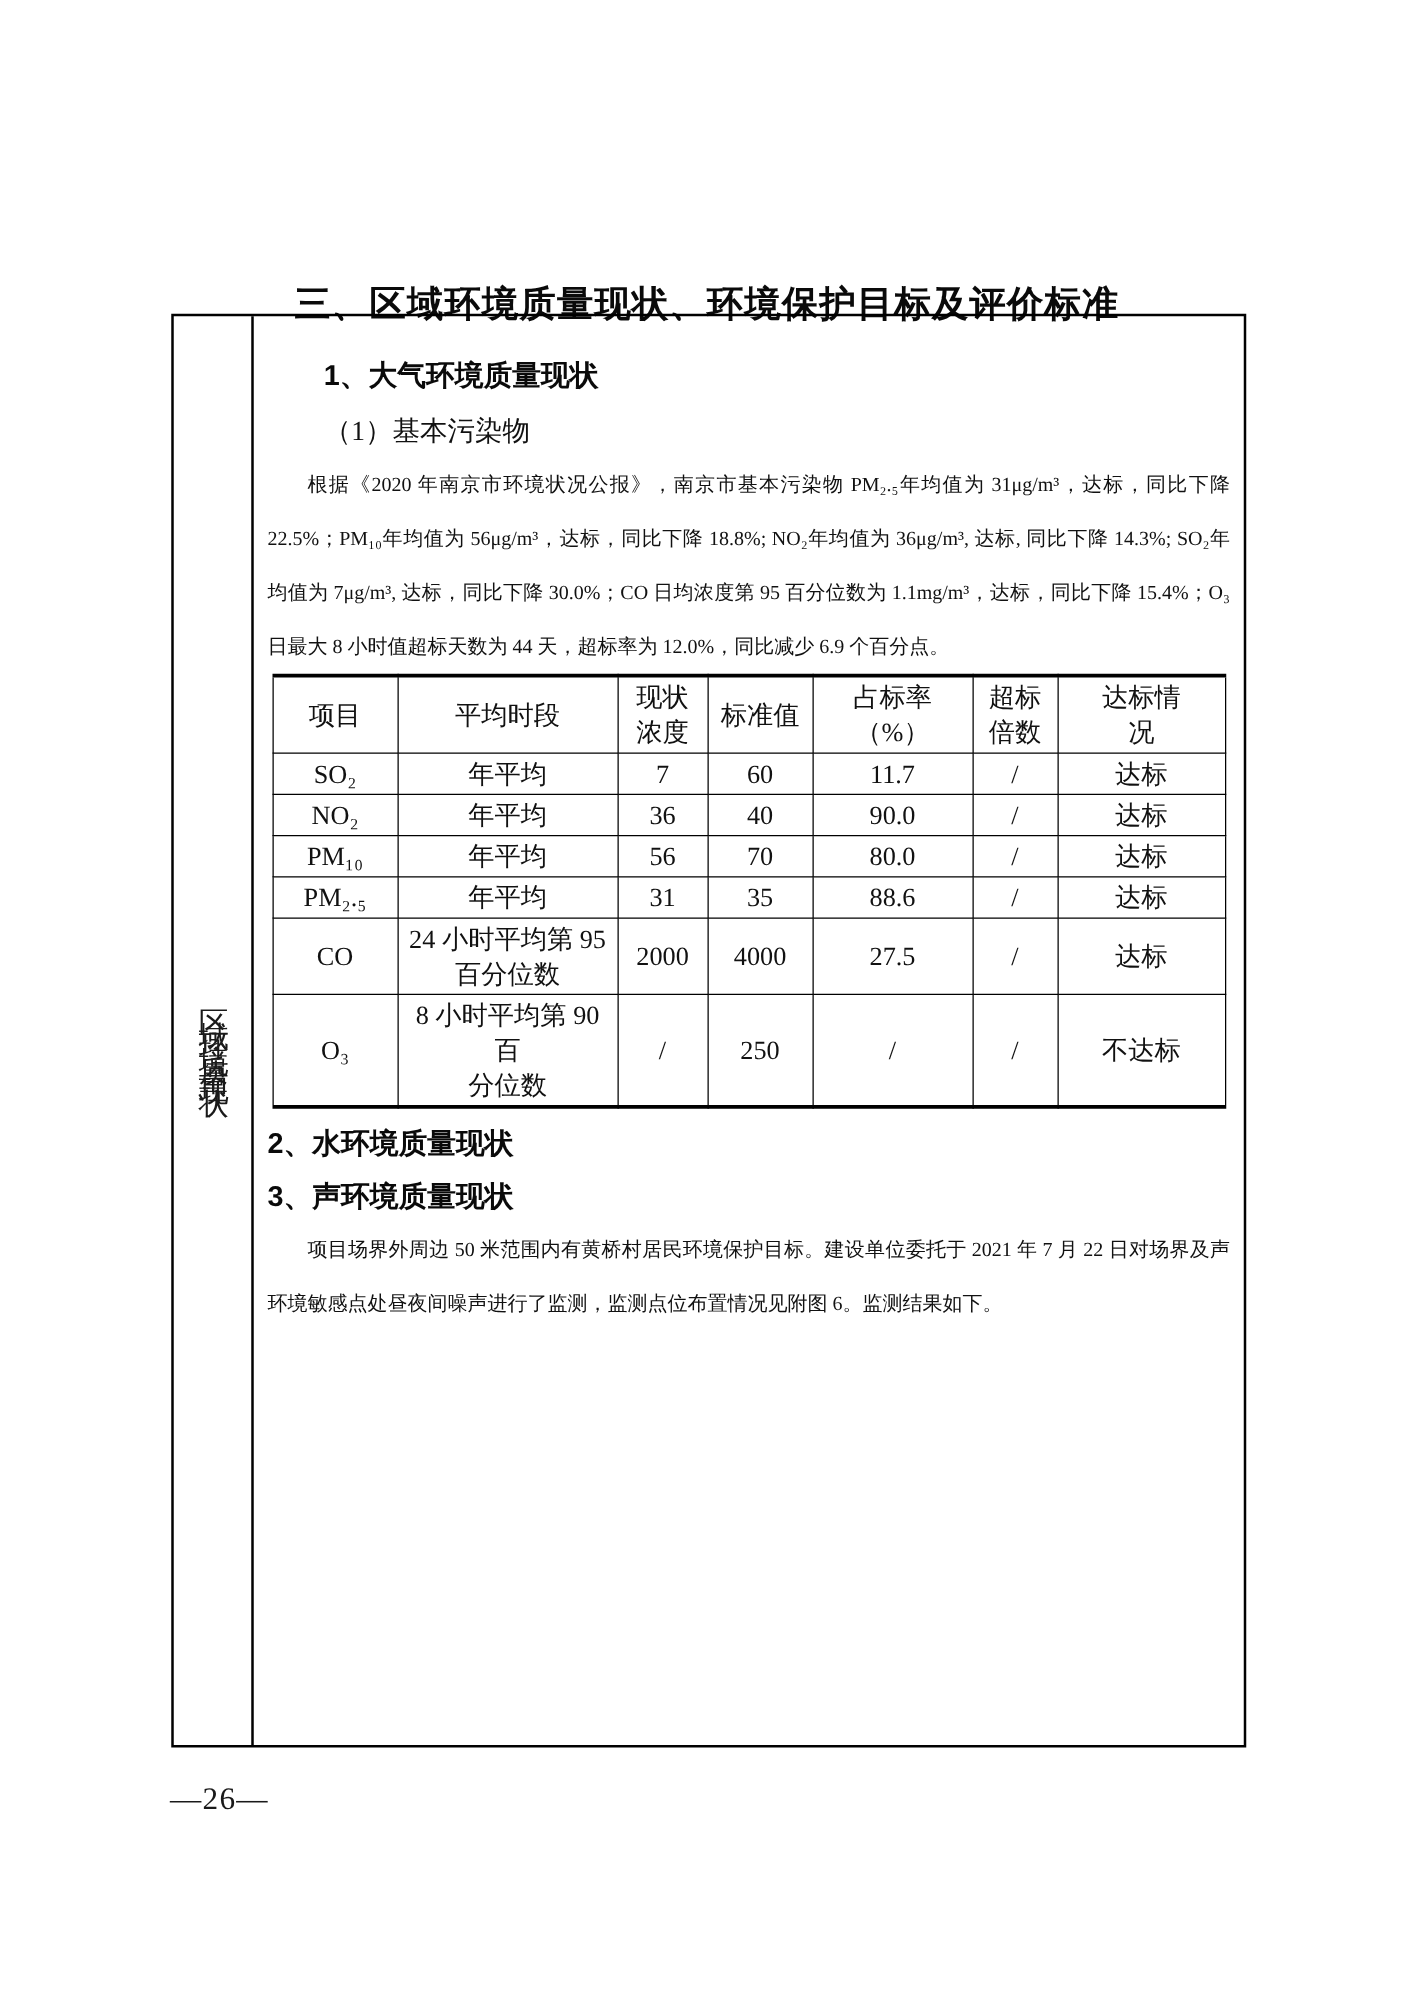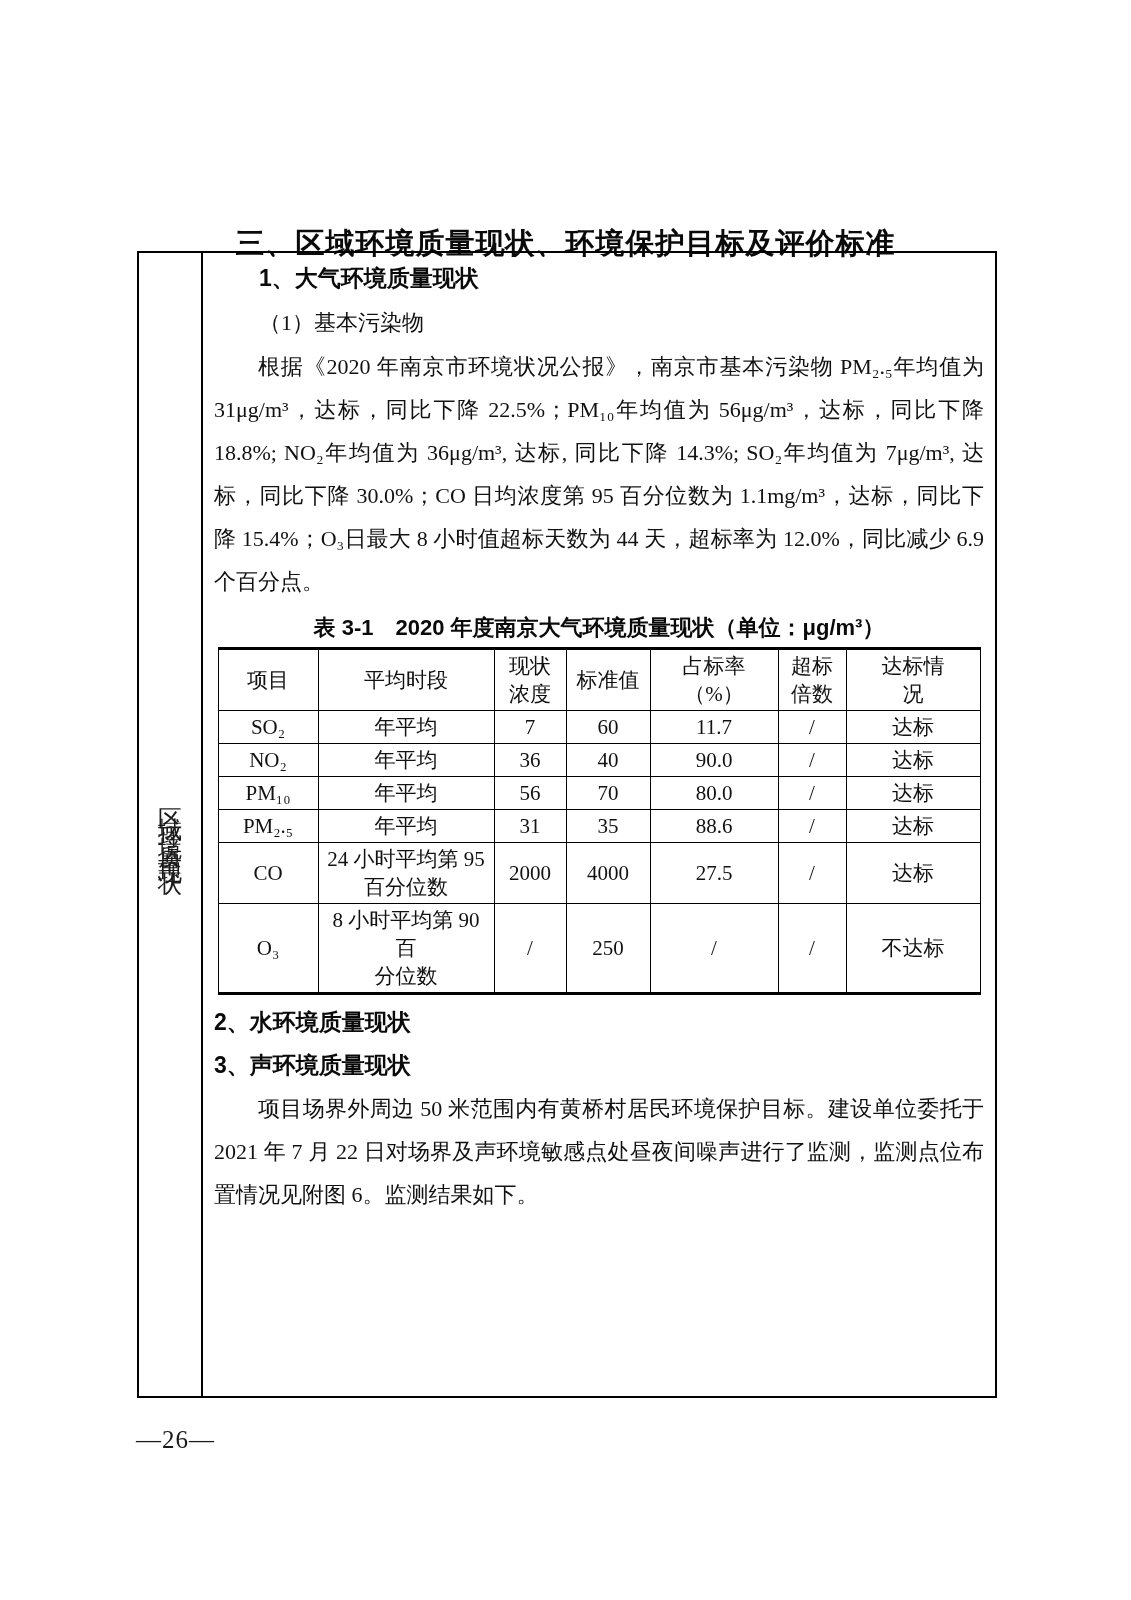--- a/index.html
+++ b/index.html
@@ -49,37 +49,38 @@
     font-size: 24px;
     letter-spacing: 9px;
     color: #1a1a1a;
   }
   .content-col {
     flex: 1;
     display: flex;
     flex-direction: column;
     padding: 10px 11px 2px 11px;
     overflow: hidden;
+    margin-top: 22px;
   }
   .sec-heading {
     font-family: "Liberation Sans", "DejaVu Sans", sans-serif;
     font-weight: bold;
     font-size: 23px;
     line-height: 30px;
     color: #0a0a0a;
   }
   .indent2 { padding-left: 45px; }
   .subheading {
     font-size: 22px;
     line-height: 30px;
     margin-top: 15px;
     padding-left: 45px;
   }
   .para {
-    font-size: 22px;
+    font-size: 16px;
     line-height: 43px;
     text-align: justify;
     text-indent: 2em;
     margin-top: 7px;
   }
   .table-caption {
     text-align: center;
     font-family: "Liberation Sans", "DejaVu Sans", sans-serif;
     font-weight: bold;
     font-size: 22px;
@@ -135,21 +136,20 @@
     <div class="side-col">
       <div class="side-label">区域环境质量现状</div>
     </div>
 
     <div class="content-col">
 
       <div class="sec-heading indent2">1、大气环境质量现状</div>
       <div class="subheading">（1）基本污染物</div>
       <div class="para">根据《2020 年南京市环境状况公报》，南京市基本污染物 PM₂.₅年均值为 31μg/m³，达标，同比下降 22.5%；PM₁₀年均值为 56μg/m³，达标，同比下降 18.8%; NO₂年均值为 36μg/m³, 达标, 同比下降 14.3%; SO₂年均值为 7μg/m³, 达标，同比下降 30.0%；CO 日均浓度第 95 百分位数为 1.1mg/m³，达标，同比下降 15.4%；O₃日最大 8 小时值超标天数为 44 天，超标率为 12.0%，同比减少 6.9 个百分点。</div>
 
-      <div class="table-caption">表 3-1　2020 年度南京大气环境质量现状（单位：μg/m³）</div>
 
       <table class="t1">
         <colgroup>
           <col style="width:100px">
             <col style="width:176px">
             <col style="width:72px">
           <col style="width:84px">
             <col style="width:128px">
             <col style="width:68px">
             <col style="width:134px">

